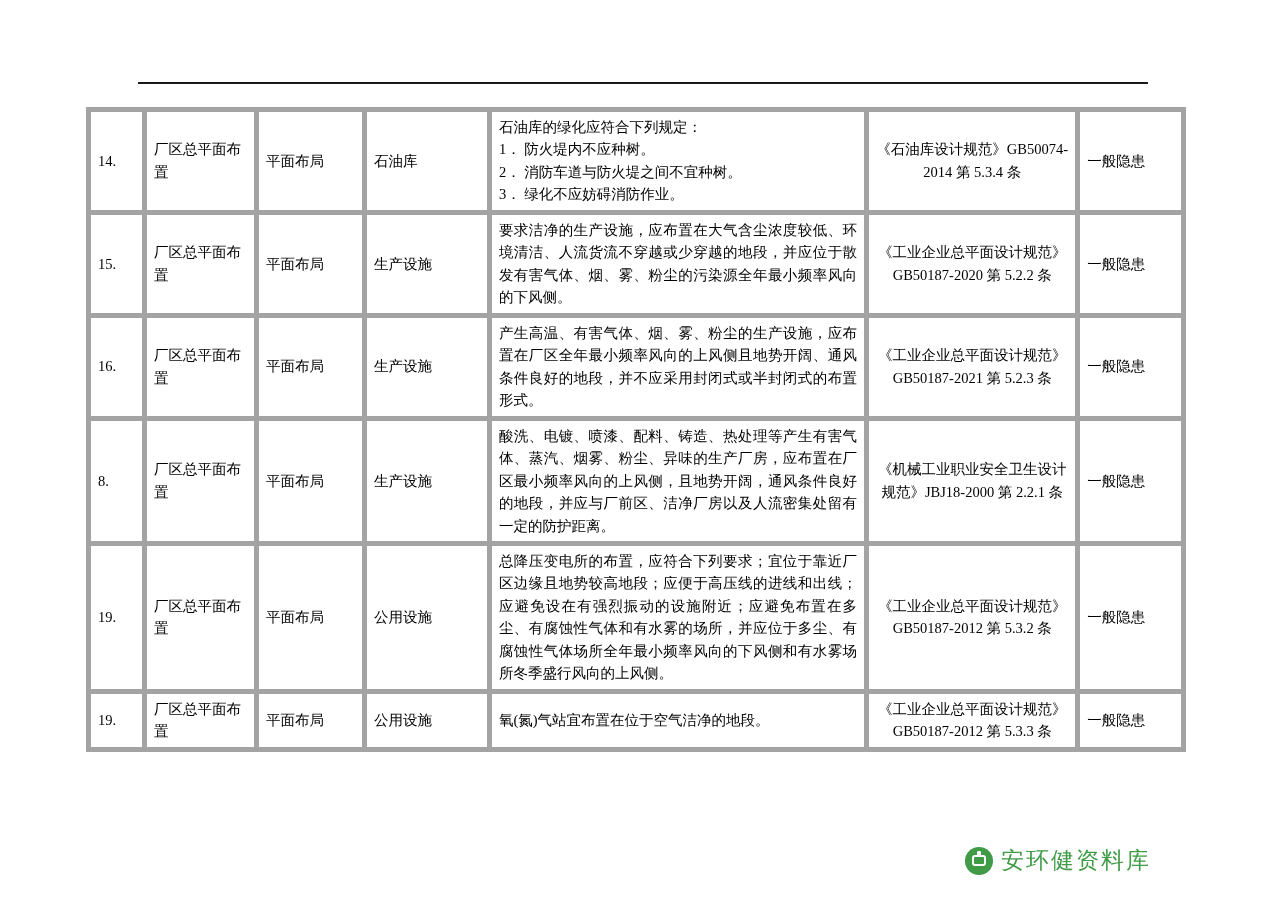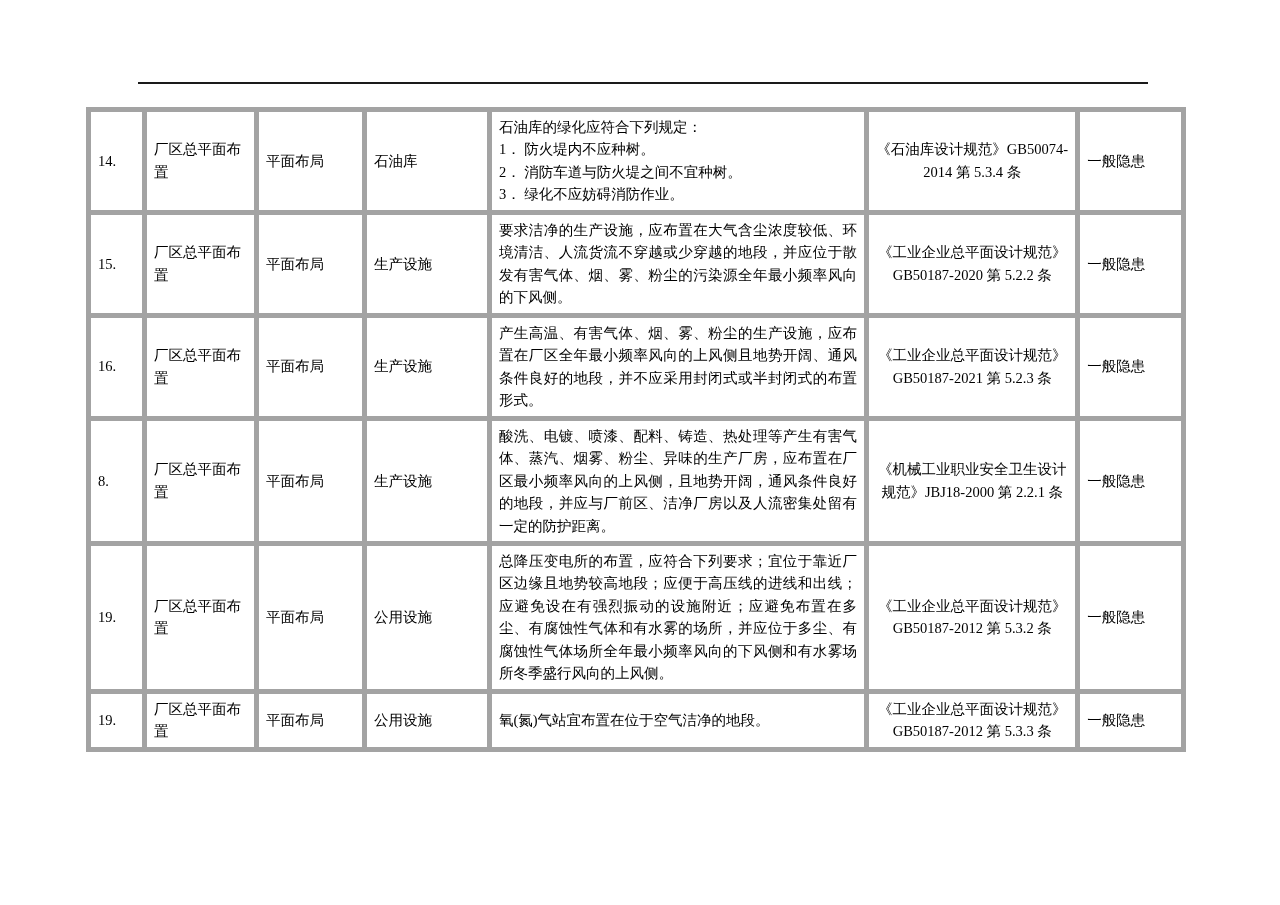--- a/index.html
+++ b/index.html
@@ -189,14 +189,18 @@
         <td>公用设施</td>
         <td class="desc">氧(氮)气站宜布置在位于空气洁净的地段。</td>
         <td class="ref">《工业企业总平面设计规范》GB50187-2012 第 5.3.3 条</td>
         <td>一般隐患</td>
       </tr>
 
 
     </tbody>
   </table>
 
+  <div class="watermark">
+    <div class="wm-logo"></div>
+    <div class="wm-text">安环健资料库</div>
+  </div>
 
 </div>
 
 </body></html>

